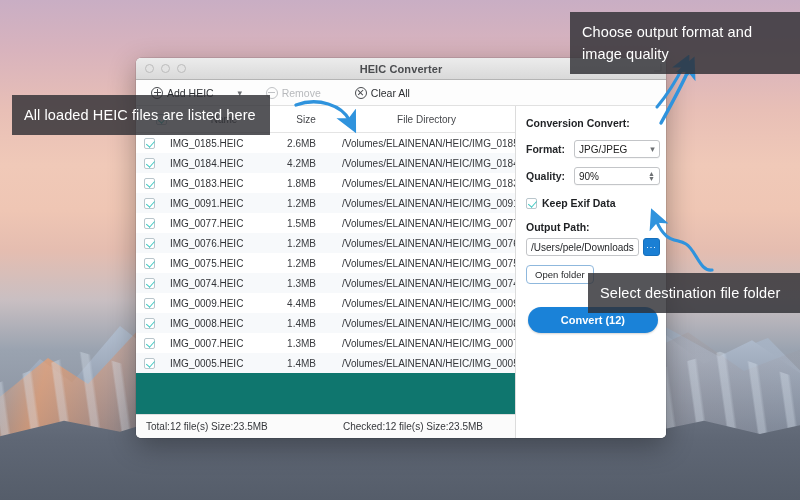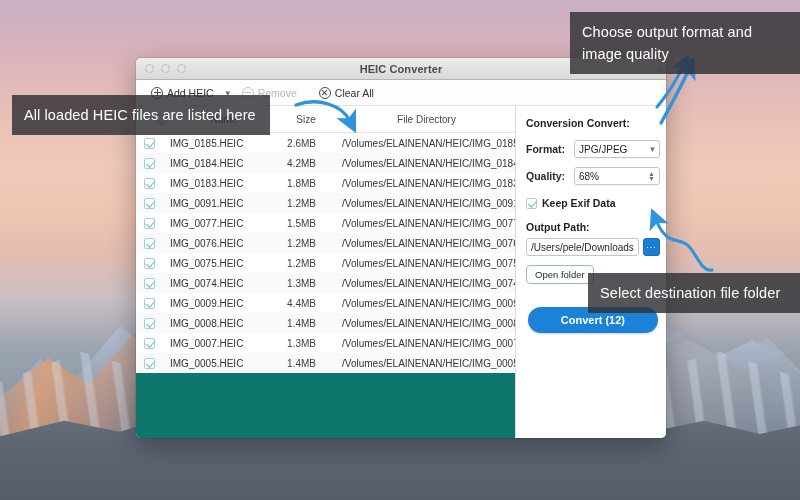--- a/index.html
+++ b/index.html
@@ -115,21 +115,21 @@
     position: absolute; right: 4px; top: 5px;
     width: 9px; height: 9px; opacity: .4;
   }
 
   
   #toolbar {
     height: 26px; flex: 0 0 26px;
     background: #fdfdfd;
     border-bottom: 1px solid #e1e1e1;
     display: flex; align-items: center;
-    padding-left: 9px; gap: 0px;
+    padding-left: 9px; gap: 12px;
     font-size: 10.5px;
   }
   .tb-btn {
     display: flex; align-items: center; gap: 4px;
     padding: 1px 6px; color: #2d2f33; cursor: default;
     white-space: nowrap;
   }
   .tb-btn.disabled { color: #b7b9bc; }
   .tb-ico {
     width: 12px; height: 12px; border-radius: 50%;
@@ -425,37 +425,41 @@
             </div>
             <div class="row">
               <div class="ck-col">
                 <span class="cbox on"></span>
               </div>
               <div class="name-col">IMG_0005.HEIC</div>
               <div class="size-col">1.4MB</div>
               <div class="dir-col">/Volumes/ELAINENAN/HEIC/IMG_0005.HEIC</div>
             </div>
           </div>
+        <div id="statusbar">
+          <span id="status-total">Total:12 file(s) Size:23.5MB</span>
+          <span id="status-checked">Checked:12 file(s) Size:23.5MB</span>
+        </div>
       </div>
 
       <div id="settings-pane">
         <div id="settings-title">Conversion Convert:</div>
 
         <div class="srow">
           <div class="slabel">Format:</div>
           <div class="sel-box">
             <span class="sel-val">JPG/JPEG</span>
             <span class="sel-chev">▾</span>
           </div>
         </div>
 
         <div class="srow">
           <div class="slabel">Quality:</div>
           <div class="sel-box">
-            <span class="sel-val">68%</span>
+            <span class="sel-val">90%</span>
             <span class="stepper">
               <span>▲</span>
                 <span>▼</span>
             </span>
           </div>
         </div>
 
         <div class="exif-row">
           <span class="cbox on"></span>
           <span class="exif-label">Keep Exif Data</span>

